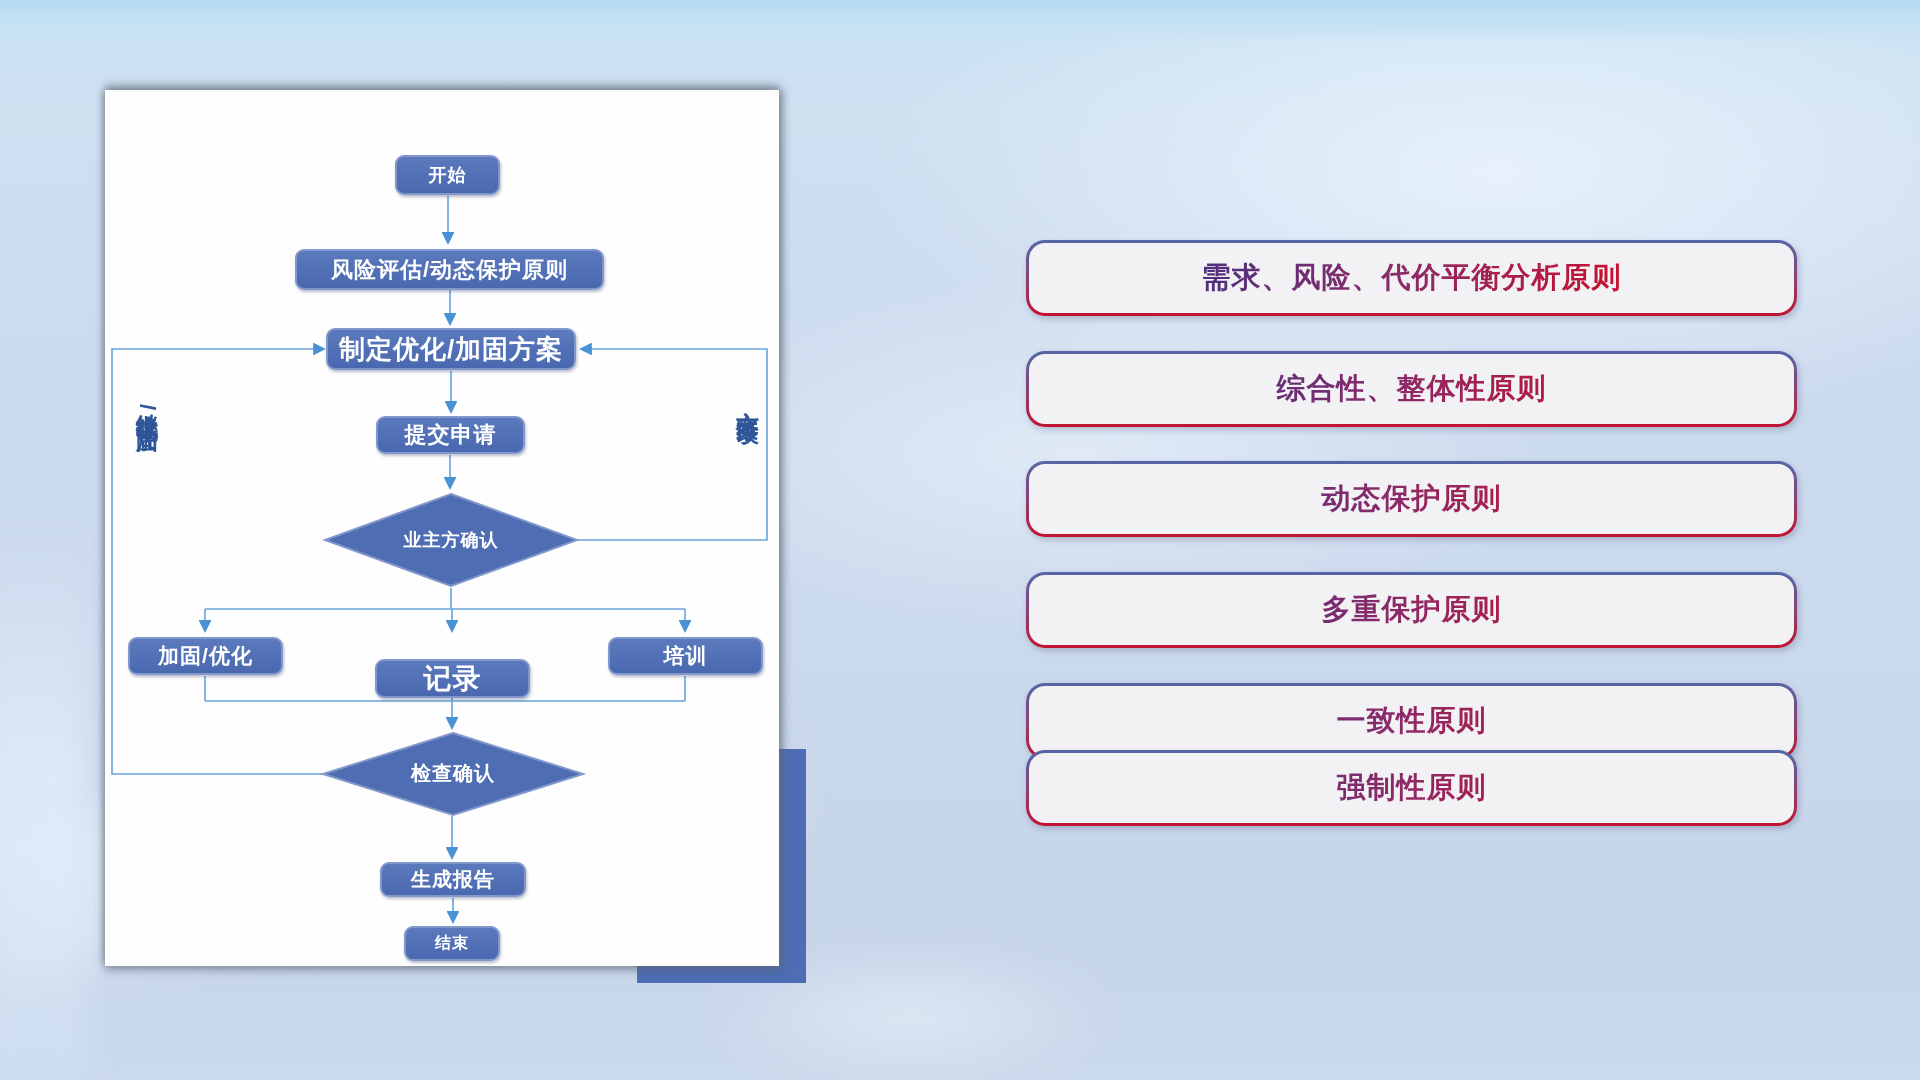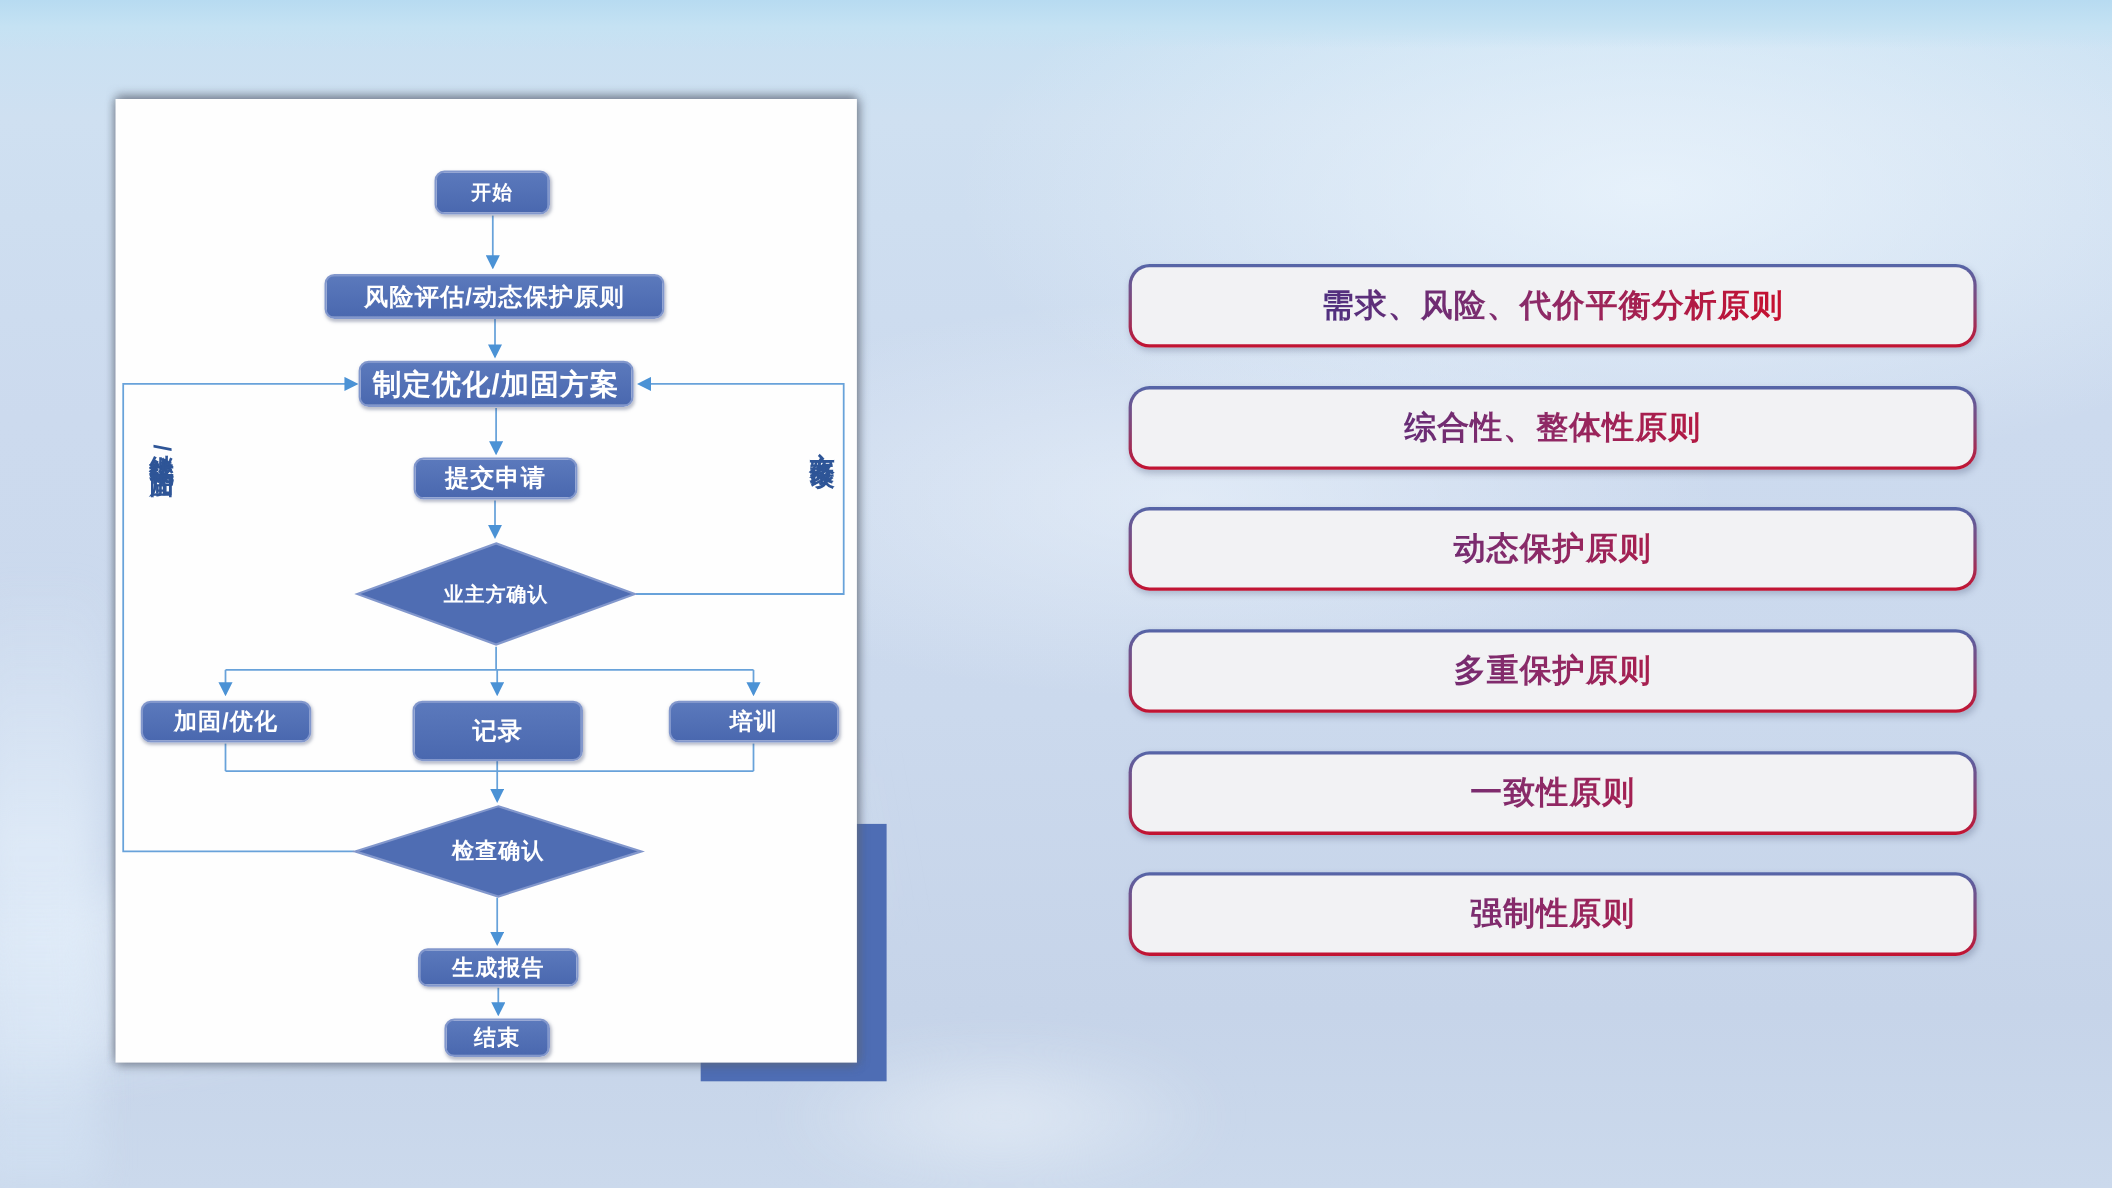--- a/index.html
+++ b/index.html
@@ -29,24 +29,24 @@
 
   .node{position:absolute;display:flex;align-items:center;justify-content:center;
       background:linear-gradient(180deg,#5b79bc,#4a68af);border:2px solid #8297cc;border-radius:9px;
       color:#fff;font-weight:bold;box-sizing:border-box;
       box-shadow:1px 2px 3px rgba(60,72,110,.35);letter-spacing:1px;}
   .n-start{left:395px;top:155px;width:105px;height:40px;font-size:18px;}
   .n-risk{left:295px;top:249px;width:309px;height:41px;font-size:22px;}
   .n-plan{left:326px;top:328px;width:250px;height:42px;font-size:26px;}
   .n-submit{left:376px;top:416px;width:149px;height:38px;font-size:22px;}
   .n-reinforce{left:128px;top:637px;width:155px;height:38px;font-size:21px;}
-  .n-record{left:375px;top:637px;width:155px;height:55px;font-size:22px;}
+  .n-record{left:375px;top:659px;width:155px;height:39px;font-size:28px;}
   .n-training{left:608px;top:637px;width:155px;height:38px;font-size:21px;}
   .n-report{left:380px;top:862px;width:146px;height:35px;font-size:20px;}
-  .n-end{left:404px;top:926px;width:96px;height:35px;font-size:20px;}
+  .n-end{left:404px;top:926px;width:96px;height:35px;font-size:16px;}
 
   .diamond-label{position:absolute;width:200px;text-align:center;color:#fff;font-weight:bold;
       pointer-events:none;letter-spacing:1px;}
   .d1-label{left:351px;top:528px;font-size:18px;}
   .d2-label{left:353px;top:760px;font-size:20px;}
 
   .vlabel{position:absolute;writing-mode:vertical-rl;color:#2e5597;font-weight:bold;
       letter-spacing:2px;}
   .vl-continue{left:132px;top:396px;font-size:22px;}
   .vl-revision{left:733px;top:392px;font-size:23px;letter-spacing:4px;}
@@ -62,21 +62,21 @@
   .principle-inner{width:100%;height:100%;border-radius:16px;background:#f2f2f4;
       display:flex;align-items:center;justify-content:center;box-sizing:border-box;}
   .principle-label{width:100%;text-align:center;font-size:29px;font-weight:bold;
       letter-spacing:1px;color:#9c2048;}
   @supports (-webkit-background-clip:text){
     .principle-label{
       background-image:linear-gradient(90deg,#27338f 6%,#8c2a68 48%,#c8102e 78%);
       -webkit-background-clip:text;background-clip:text;color:transparent;}
   }
   .p1{top:240px;} .p2{top:351px;} .p3{top:461px;} .p4{top:572px;}
-  .p5{top:683px;} .p6{top:793px;} .p7{top:904px;}
+  .p5{top:683px;} .p6{top:750px;} .p7{top:904px;}
 </style>
 </head>
 <body>
 
 <div class="slide">
 
   <div class="top-band"></div>
   <div class="streak-a"></div>
   <div class="streak-b"></div>
   <div class="streak-c"></div>

